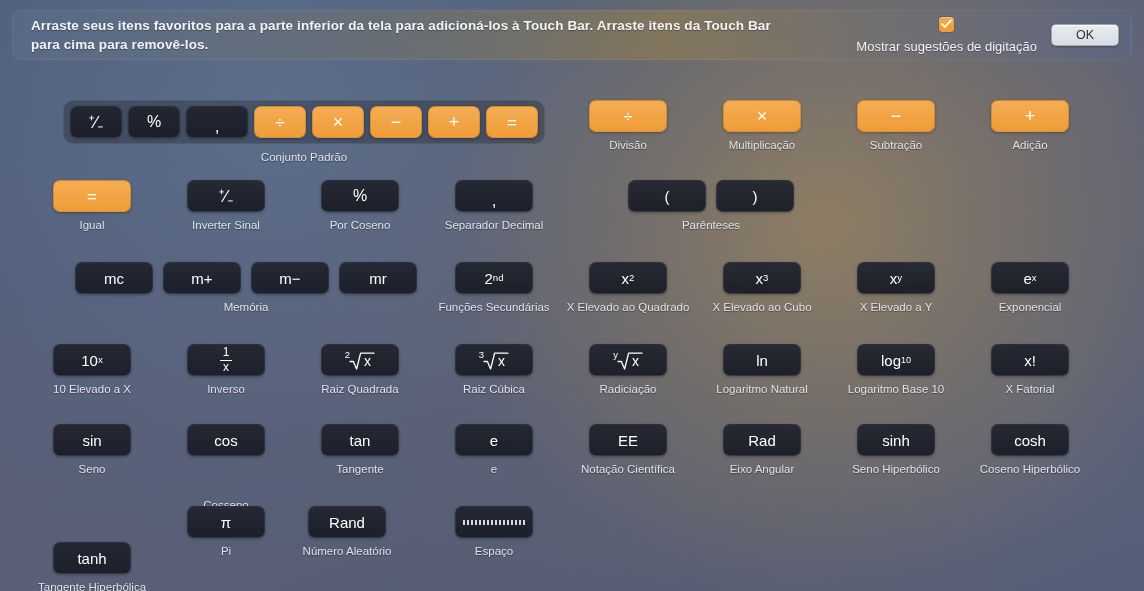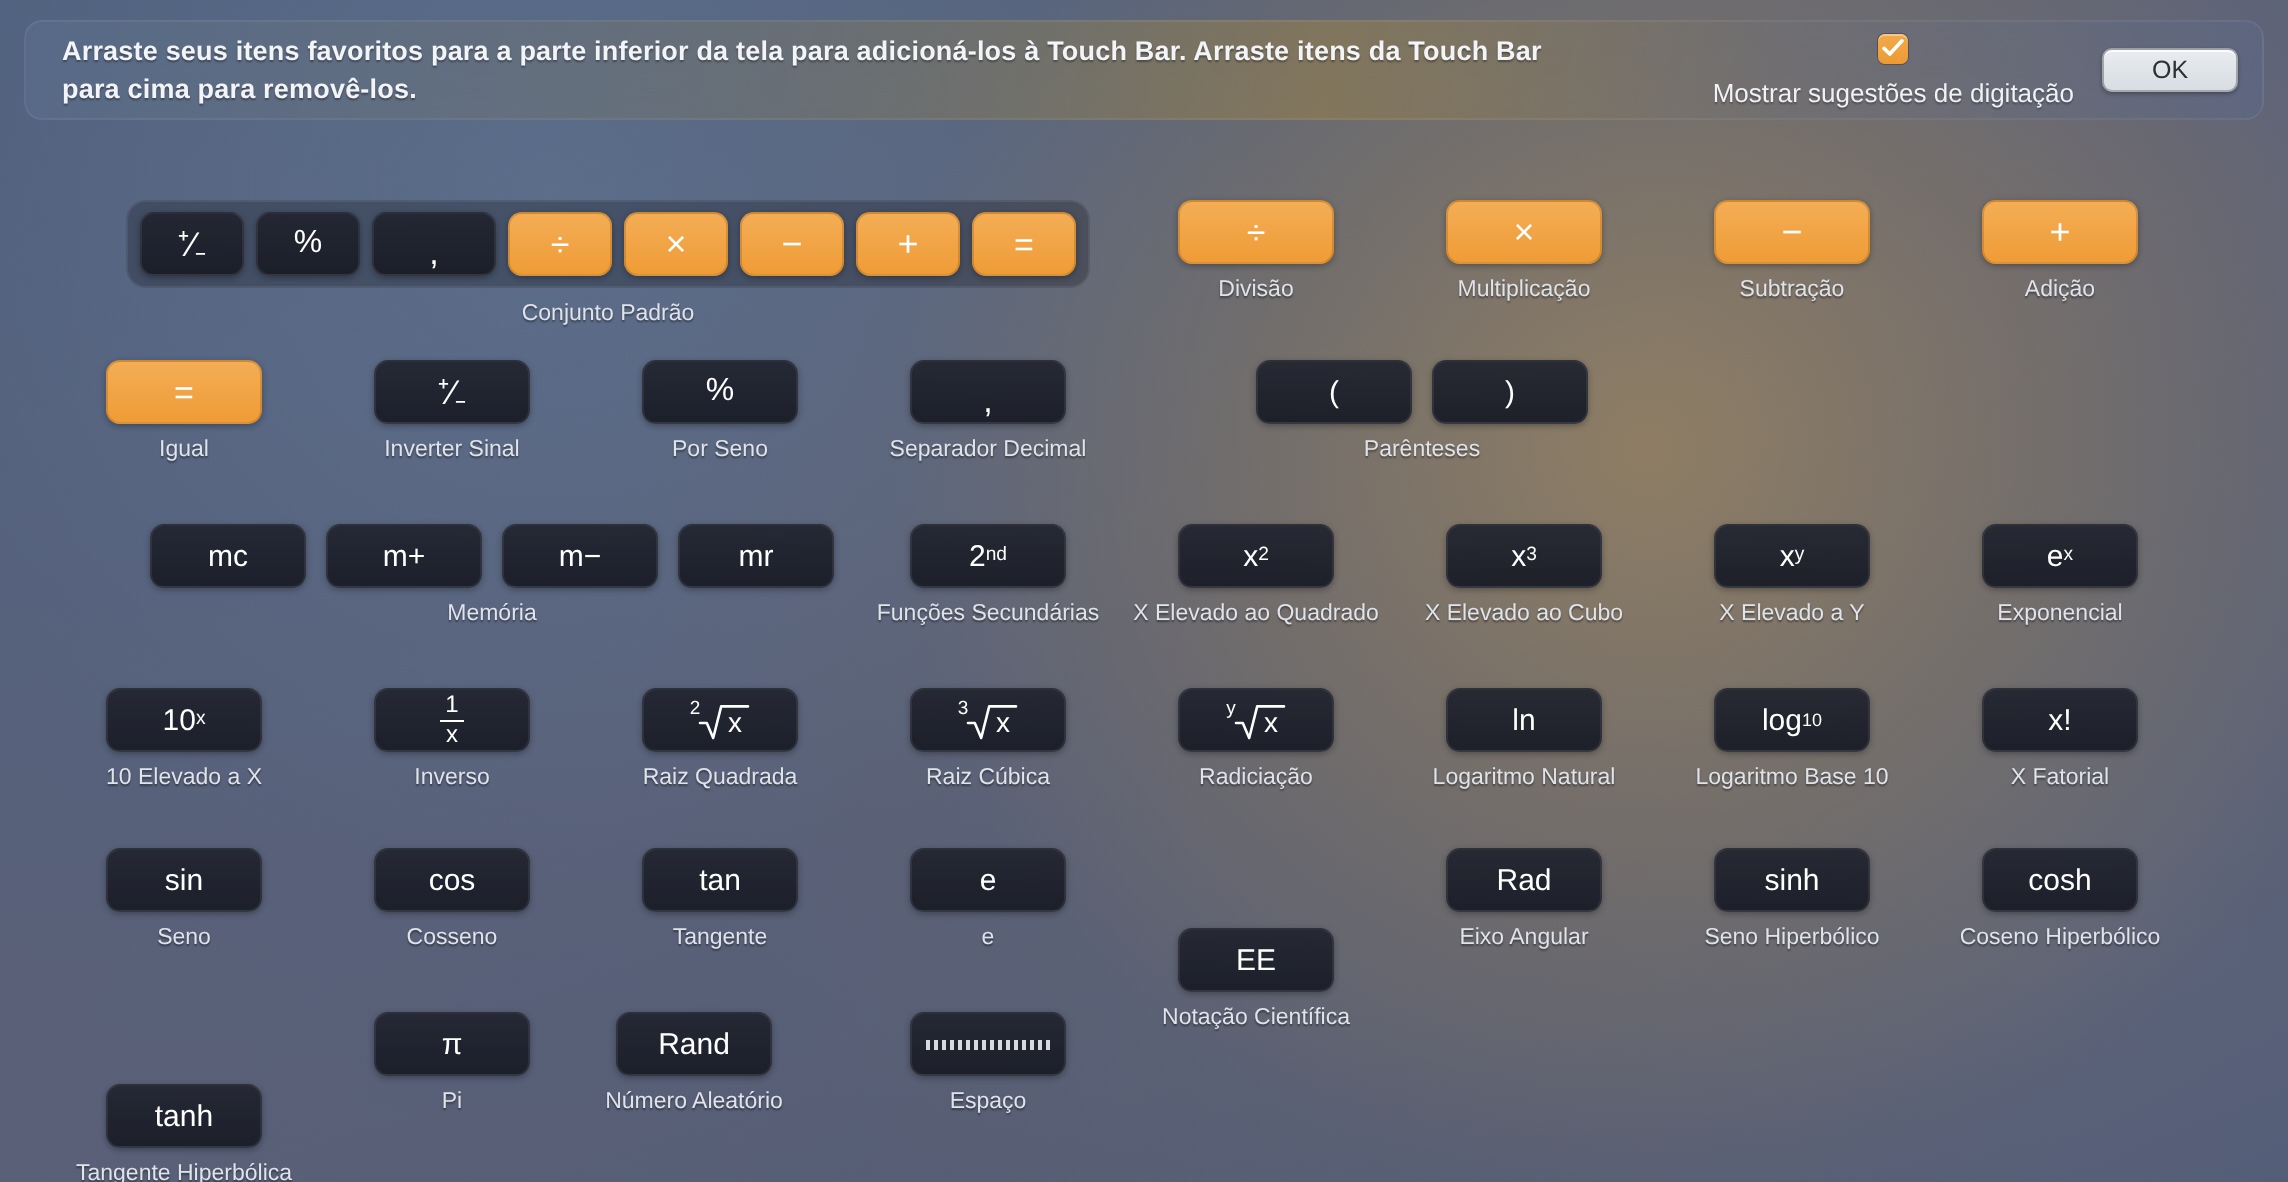--- a/index.html
+++ b/index.html
@@ -262,21 +262,21 @@
         <div class="cell" style="left: 187px; width: 78px;">
           <div class="group plain">
             <div class="key dark" style="width: 78px; font-size: 17px;">⁺⁄₋</div>
           </div>
           <div class="caption">Inverter Sinal</div>
         </div>
         <div class="cell" style="left: 321px; width: 78px;">
           <div class="group plain">
             <div class="key dark" style="width: 78px; font-size: 16px;">%</div>
           </div>
-          <div class="caption">Por Seno</div>
+          <div class="caption">Por Coseno</div>
         </div>
         <div class="cell" style="left: 455px; width: 78px;">
           <div class="group plain">
             <div class="key dark" style="width: 78px;">
               <span class="comma">,</span>
             </div>
           </div>
           <div class="caption">Separador Decimal</div>
         </div>
         <div class="cell" style="left: 628px; width: 166px;">
@@ -407,41 +407,41 @@
           <div class="caption">X Fatorial</div>
         </div>
       </div>
       <div class="row" style="top: 362px;">
         <div class="cell" style="left: 53px; width: 78px;">
           <div class="group plain">
             <div class="key dark" style="width: 78px;">sin</div>
           </div>
           <div class="caption">Seno</div>
         </div>
-        <div class="cell" style="left: 187px; width: 78px;">
+        <div class="cell" style="left: 187px; width: 78px; gap: 36px;">
           <div class="group plain">
             <div class="key dark" style="width: 78px;">cos</div>
           </div>
           <div class="caption">Cosseno</div>
         </div>
         <div class="cell" style="left: 321px; width: 78px;">
           <div class="group plain">
             <div class="key dark" style="width: 78px;">tan</div>
           </div>
           <div class="caption">Tangente</div>
         </div>
         <div class="cell" style="left: 455px; width: 78px;">
           <div class="group plain">
             <div class="key dark" style="width: 78px;">e</div>
           </div>
           <div class="caption">e</div>
         </div>
         <div class="cell" style="left: 589px; width: 78px;">
           <div class="group plain">
-            <div class="key dark" style="width: 78px; margin-top: 40px;">EE</div>
+            <div class="key dark" style="width: 78px;">EE</div>
           </div>
           <div class="caption">Notação Científica</div>
         </div>
         <div class="cell" style="left: 723px; width: 78px;">
           <div class="group plain">
             <div class="key dark" style="width: 78px;">Rad</div>
           </div>
           <div class="caption">Eixo Angular</div>
         </div>
         <div class="cell" style="left: 857px; width: 78px;">

